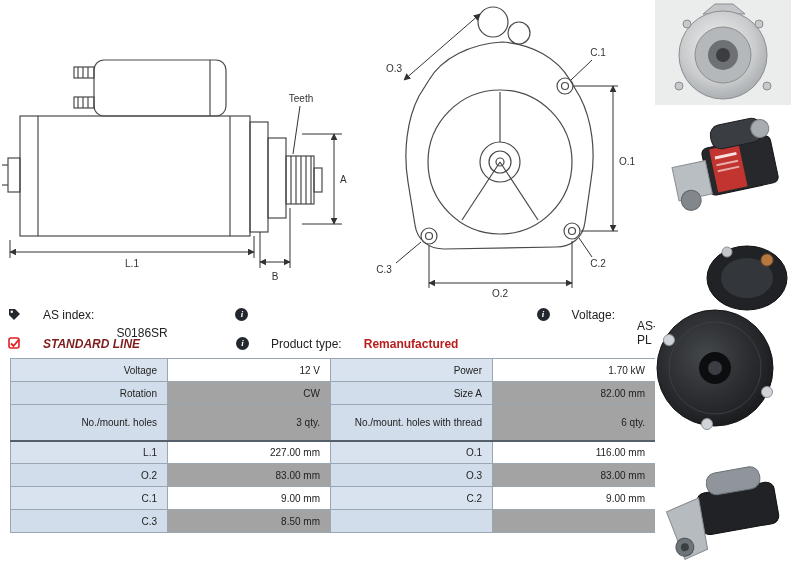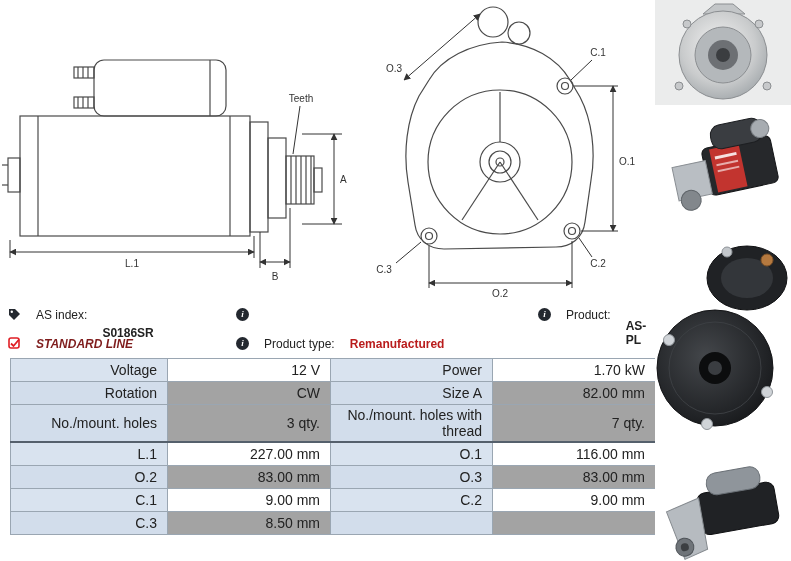--- a/index.html
+++ b/index.html
@@ -4,30 +4,30 @@
 <style>
   html,body{margin:0;padding:0;background:#fff;}
   body{width:791px;height:561px;font-family:"Liberation Sans","DejaVu Sans",sans-serif;color:#222;}
   .page{position:relative;width:791px;height:561px;background:#fff;overflow:hidden;}
   .main{position:absolute;left:0;top:0;width:657px;}
   .drawings{position:relative;height:298px;}
   .svg-side{position:absolute;left:2px;top:10px;}
   .svg-front{position:absolute;left:352px;top:0;}
   .info{padding-left:8px;margin-top:2px;}
   .info-row{display:flex;align-items:center;height:29px;font-size:12px;}
-  .seg{display:flex;align-items:center;gap:15px;}
+  .seg{display:flex;align-items:center;gap:22px;}
   .seg-1{width:228px;}
   .seg-2{width:302px;}
   .seg-3{flex:1;}
-  .b{font-weight:bold;margin-top:36px;}
+  .b{font-weight:normal;margin-top:36px;}
   .red{color:#7f1d1d;font-weight:bold;font-style:italic;}
   .green{color:#b91c1c;font-weight:bold;}
   .iicon{display:inline-block;width:13px;height:13px;border-radius:50%;background:#23282f;color:#fff;
          font:italic bold 9px/13px "Liberation Serif",serif;text-align:center;flex:0 0 13px;}
-  table{border-collapse:collapse;margin-left:10px;width:645px;table-layout:fixed;font-size:14px;}
+  table{border-collapse:collapse;margin-left:10px;width:645px;table-layout:fixed;font-size:10px;}
   td{border:1px solid #9aa6b2;padding:2px 10px 2px 4px;text-align:right;vertical-align:middle;overflow:hidden;}
   td.lab{background:#d9e3ef;}
   td.val{background:#ffffff;text-align:right;}
   tr.alt td.val{background:#a3a3a3;}
   tr.alt td.lab{background:#d2ddeb;}
   tr{height:23px;}
   tr.tall{height:36px;}
   tr.sep td{border-top:2px solid #55606c;}
   .photos{position:absolute;left:655px;top:0;width:136px;height:561px;display:flex;flex-direction:column;}
   .photo{width:136px;}
@@ -146,21 +146,21 @@
             <circle cx="3.8" cy="3.8" r="1.2" fill="#fff"></circle>
           </svg>
           <span>AS index:</span>
           <span class="b">S0186SR</span>
         </div>
         <div class="seg seg-2">
           <span class="iicon">i</span>
         </div>
         <div class="seg seg-3">
           <span class="iicon">i</span>
-          <span>Product:</span>
+          <span>Voltage:</span>
           <span class="b">AS-PL</span>
         </div>
       </div>
       <div class="info-row">
         <div class="seg seg-1">
           <svg width="13" height="13" viewBox="0 0 13 13">
             <rect x="1" y="1" width="10" height="10" rx="2" fill="none" stroke="#e01e25" stroke-width="1.6"></rect>
             <path d="M3,6.5 L5.5,9 L11,2.5" fill="none" stroke="#e01e25" stroke-width="1.8"></path>
           </svg>
           <span class="red">STANDARD LINE</span>
@@ -190,21 +190,21 @@
         <tr class="alt">
           <td class="lab">Rotation</td>
           <td class="val">CW</td>
           <td class="lab">Size A</td>
           <td class="val">82.00 mm</td>
         </tr>
         <tr class="alt tall">
           <td class="lab">No./mount. holes</td>
           <td class="val">3 qty.</td>
           <td class="lab">No./mount. holes with thread</td>
-          <td class="val">7 qty.</td>
+          <td class="val">6 qty.</td>
         </tr>
         <tr class="sep">
           <td class="lab">L.1</td>
           <td class="val">227.00 mm</td>
           <td class="lab">O.1</td>
           <td class="val">116.00 mm</td>
         </tr>
         <tr class="alt">
           <td class="lab">O.2</td>
           <td class="val">83.00 mm</td>

